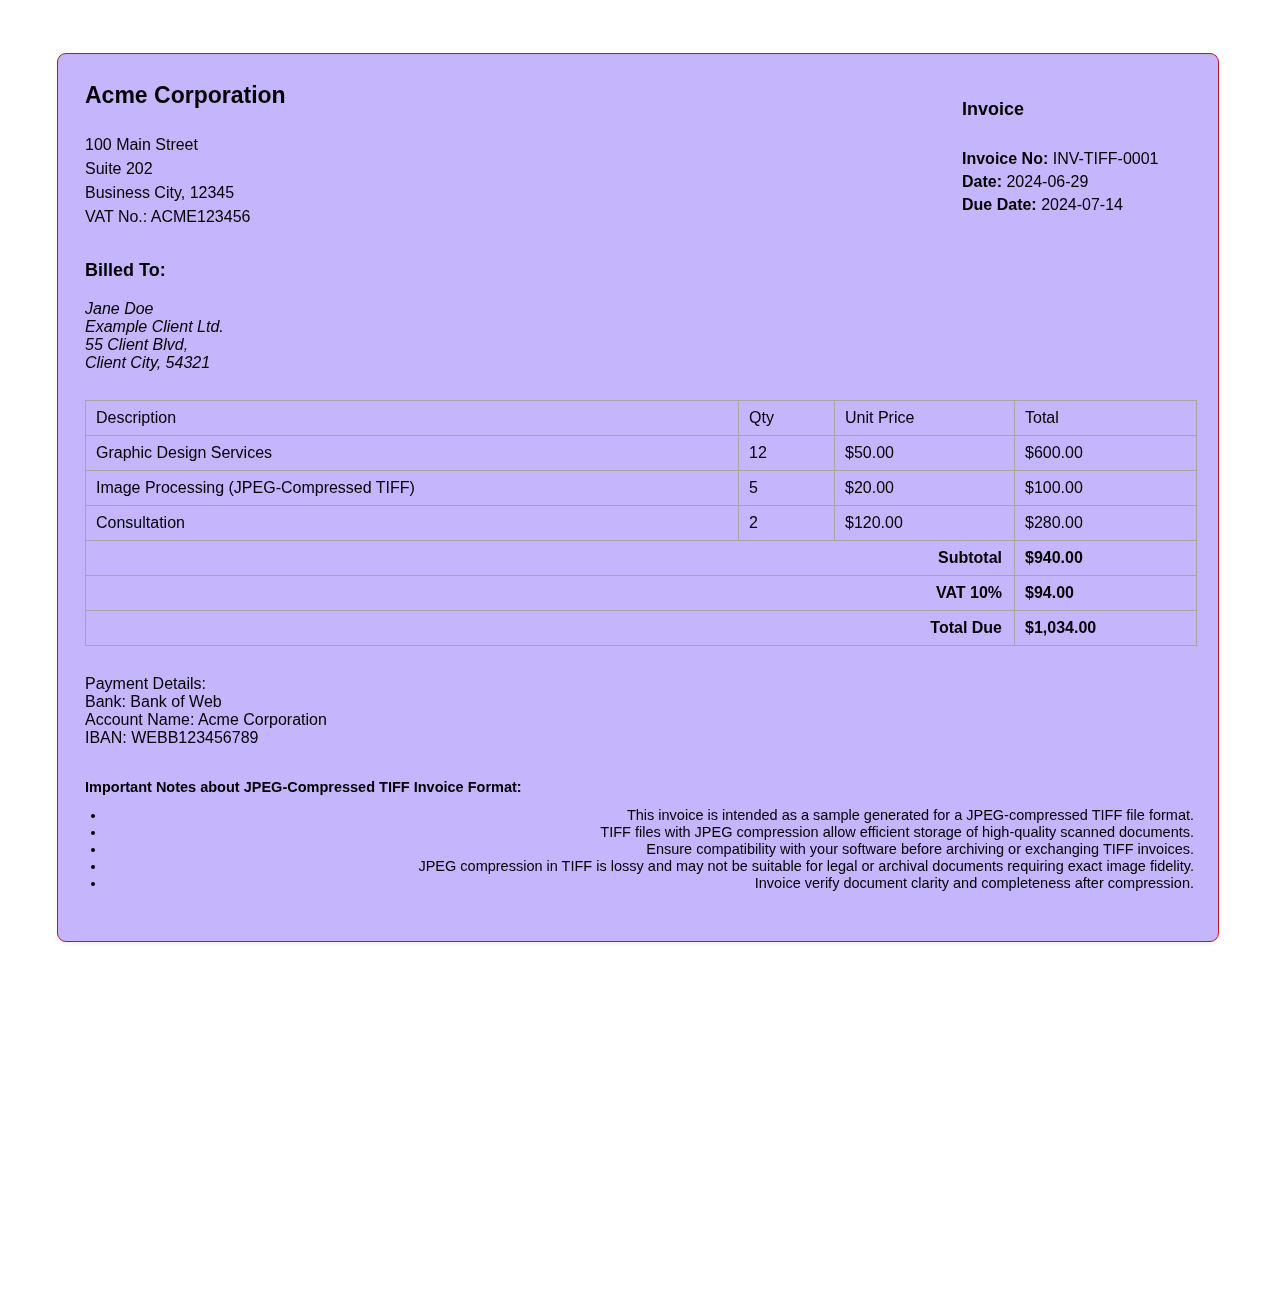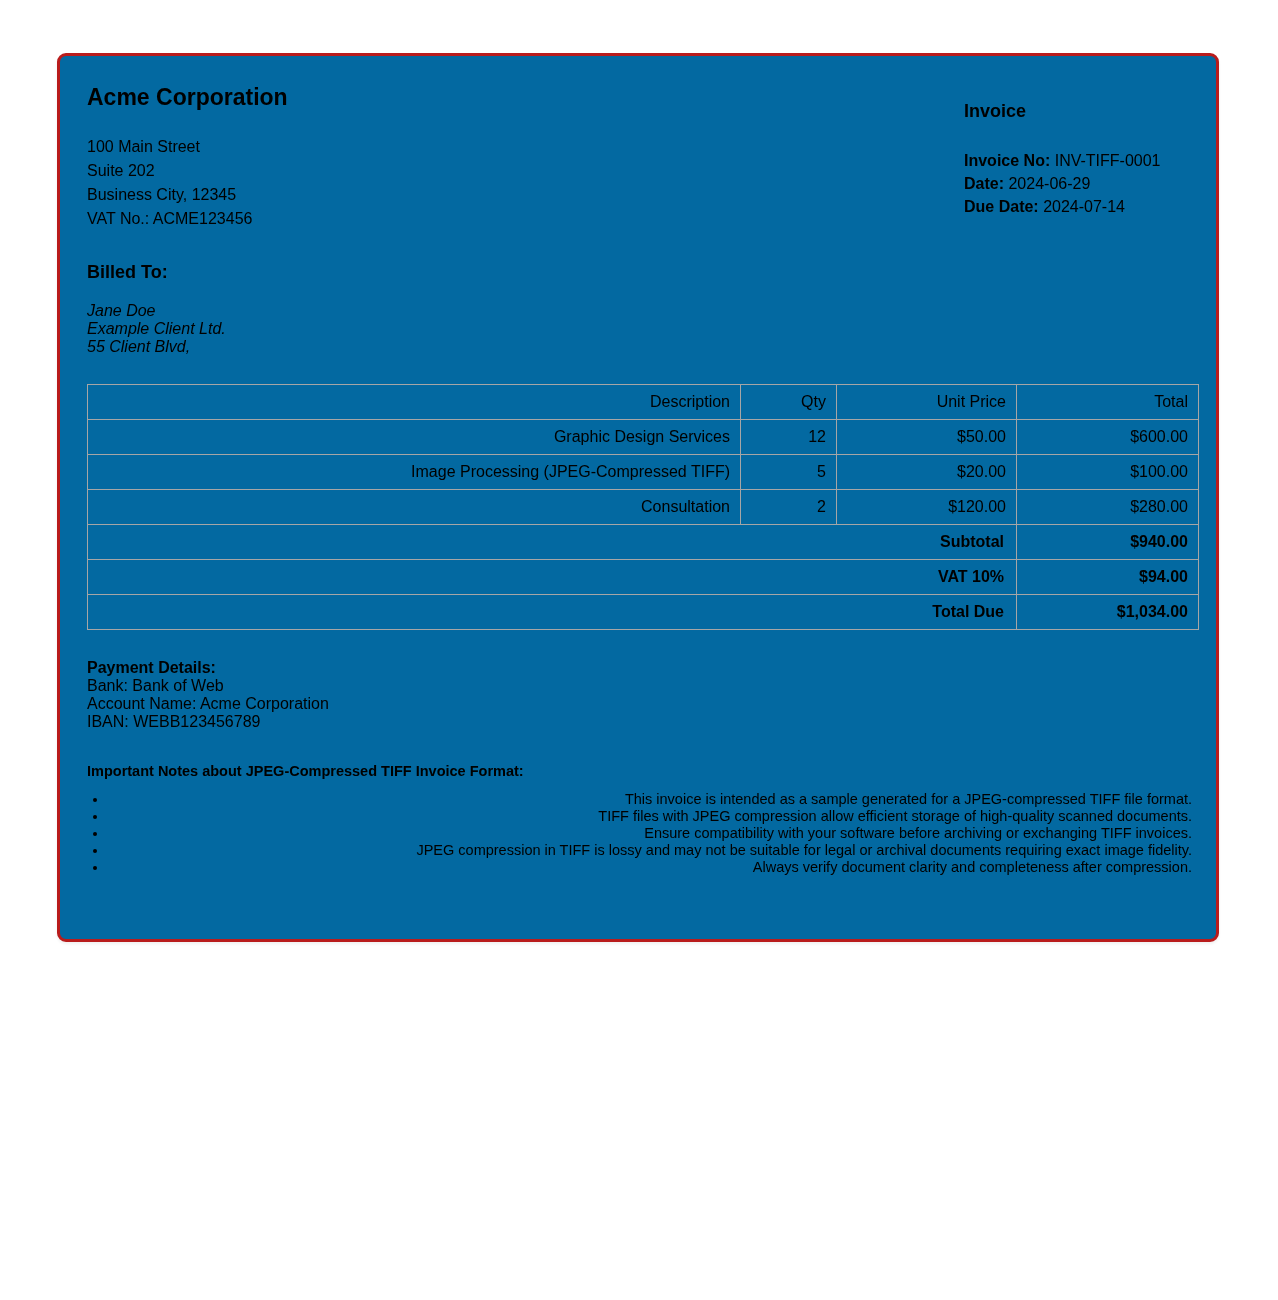--- a/index.html
+++ b/index.html
@@ -16,22 +16,22 @@
     background: #ffffff;
     overflow: hidden;
   }
   .card {
     position: absolute;
     left: 57px;
     top: 53px;
     width: 1162px;
     height: 889px;
     box-sizing: border-box;
-    background: #0369a1;
-    border: 3px solid #b91c1c;
+    background: #c4b5fd;
+    border: 1px solid #b91c1c;
     border-radius: 9px;
     box-shadow: 0 2px 3px rgba(0,0,0,0.06);
     padding: 28px 24px 0 27px;
   }
   .company-name {
     margin: 0;
     font-size: 23px;
     font-weight: bold;
     line-height: 27px;
   }
@@ -74,39 +74,39 @@
     width: 100%;
     border-collapse: collapse;
     margin-top: 28px;
     font-size: 16px;
     table-layout: fixed;
   }
   table.items th, table.items td {
     border: 1px solid #a6a6a6;
     height: 34px;
     padding: 0 10px;
-    text-align: right;
+    text-align: left;
     font-weight: normal;
     vertical-align: middle;
     overflow: hidden;
   }
   table.items td.sum-label {
     text-align: right;
     font-weight: bold;
     padding-right: 12px;
   }
   table.items td.sum-value {
     font-weight: bold;
   }
   .payment-block {
     margin-top: 29px;
     font-size: 16px;
     line-height: 18px;
   }
-  .payment-heading { font-weight: bold; }
+  .payment-heading { font-weight: normal; }
   .notes-block {
     margin-top: 32px;
     font-size: 14.5px;
     line-height: 17px;
   }
   .notes-heading { font-weight: bold; }
   .notes-block ul {
     margin: 11px 0 0 0;
     padding-left: 21px;
     text-align: right;
@@ -137,20 +137,21 @@
         <div><b>Due Date:</b> <span>2024-07-14</span></div>
       </div>
     </div>
 
     <h3 class="billed-heading">Billed To:</h3>
 
     <div class="billed-block">
       <div>Jane Doe</div>
       <div>Example Client Ltd.</div>
       <div>55 Client Blvd,</div>
+      <div>Client City, 54321</div>
     </div>
 
     <table class="items">
       <colgroup>
         <col style="width:653px">
         <col style="width:96px">
         <col style="width:180px">
         <col style="width:182px">
       </colgroup>
       <thead>
@@ -202,18 +203,18 @@
       <div>IBAN: WEBB123456789</div>
     </div>
 
     <div class="notes-block">
       <div class="notes-heading">Important Notes about JPEG-Compressed TIFF Invoice Format:</div>
       <ul>
         <li>This invoice is intended as a sample generated for a JPEG-compressed TIFF file format.</li>
         <li>TIFF files with JPEG compression allow efficient storage of high-quality scanned documents.</li>
         <li>Ensure compatibility with your software before archiving or exchanging TIFF invoices.</li>
         <li>JPEG compression in TIFF is lossy and may not be suitable for legal or archival documents requiring exact image fidelity.</li>
-        <li>Always verify document clarity and completeness after compression.</li>
+        <li>Invoice verify document clarity and completeness after compression.</li>
       </ul>
     </div>
 
   </div>
 </div>
 
 </body></html>

